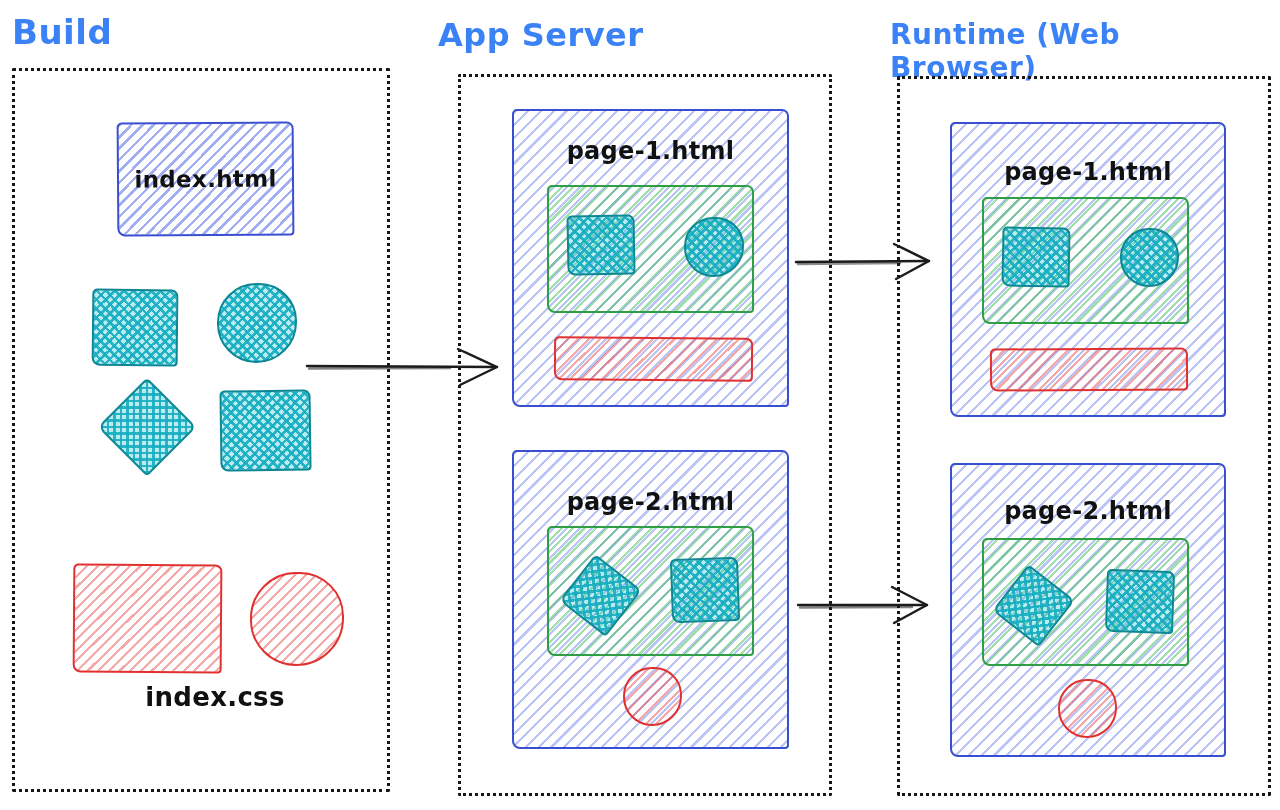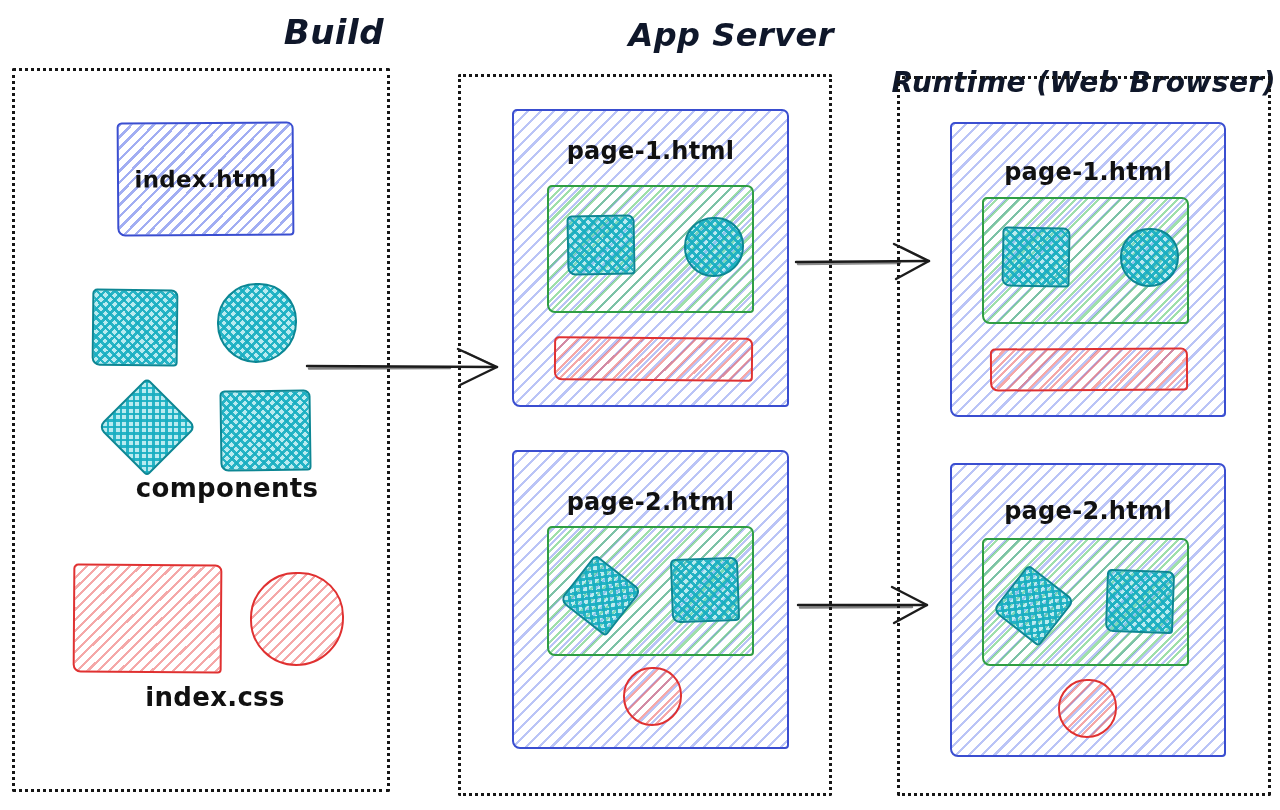--- a/index.html
+++ b/index.html
@@ -2,23 +2,22 @@
 <html><head>
 <meta charset="utf-8">
 <style>
   html,body{margin:0;padding:0;background:#ffffff;}
   .canvas{
     position:relative;width:1280px;height:810px;background:#ffffff;overflow:hidden;
     font-family:"DejaVu Sans", sans-serif;color:#1e1e1e;
   }
   .abs{position:absolute;}
   .col-title{
-    position:absolute;text-align:right;font-weight:700;color:#0f172a;
+    position:absolute;text-align:left;font-weight:700;color:#3b82f6;
     letter-spacing:.5px;
-    font-style:italic;
   }
   .dashed-col{
     position:absolute;border:3px dotted #161616;border-radius:2px;background:transparent;
   }
   
   .hatch-blue{
     border:2.5px solid #3a4ed0;
     background-image:repeating-linear-gradient(135deg, rgba(104,124,235,.62) 0 2.5px, transparent 2.5px 8px);
   }
   .hatch-blue-card{
@@ -52,36 +51,35 @@
   }
   svg.arrow{position:absolute;overflow:visible;}
   svg.arrow line, svg.arrow path{stroke:#1c1c1c;stroke-width:2.4;fill:none;stroke-linecap:round;}
 </style>
 </head>
 <body>
 
 <div class="canvas">
 
   <div class="col-title" style="left:12px;top:12px;width:372px;font-size:34px;">Build</div>
-  <div class="col-title" style="left:466px;top:16px;width:368px;font-size:32px;">App Server</div>
-  <div class="col-title" style="left:890px;top:18px;width:386px;font-size:28px;margin-top:48px;">Runtime (Web Browser)</div>
+  <div class="col-title" style="left:438px;top:16px;width:368px;font-size:32px;">App Server</div>
+  <div class="col-title" style="left:890px;top:18px;width:386px;font-size:28px;">Runtime (Web Browser)</div>
 
   <div class="dashed-col" style="left:12px;top:68px;width:372px;height:718px;"></div>
   <div class="dashed-col" style="left:458px;top:74px;width:368px;height:716px;"></div>
   <div class="dashed-col" style="left:897px;top:76px;width:368px;height:714px;"></div>
 
   <div class="abs hatch-blue sketch" style="left:117px;top:122px;width:173px;height:110px;transform:rotate(-.4deg);">
     <div class="file-label" style="left:0;top:42px;width:100%;font-size:23px;">index.html</div>
   </div>
 
   <div class="abs cross-teal sketch" style="left:92px;top:289px;width:82px;height:73px;transform:rotate(.6deg);"></div>
   <div class="abs cross-teal circle" style="left:217px;top:283px;width:76px;height:76px;"></div>
   <div class="abs cross-teal sketch" style="left:112px;top:392px;width:66px;height:66px;transform:rotate(45deg);"></div>
   <div class="abs cross-teal sketch" style="left:220px;top:390px;width:87px;height:77px;transform:rotate(-.8deg);"></div>
-  <div class="file-label" style="left:122px;top:473px;width:210px;font-size:26px;">components</div>
 
   <div class="abs hatch-red sketch" style="left:73px;top:564px;width:145px;height:105px;transform:rotate(.4deg);"></div>
   <div class="abs hatch-red circle" style="left:250px;top:572px;width:90px;height:90px;"></div>
   <div class="file-label" style="left:110px;top:682px;width:210px;font-size:26px;">index.css</div>
 
   <svg class="arrow" style="left:300px;top:345px;" width="205" height="44" viewBox="0 0 205 44">
     <line x1="7" y1="21" x2="196" y2="22"></line>
     <line x1="9" y1="23.5" x2="150" y2="23" opacity=".55"></line>
     <path d="M158 4 L197 22"></path>
     <path d="M160 40 L197 22"></path>

